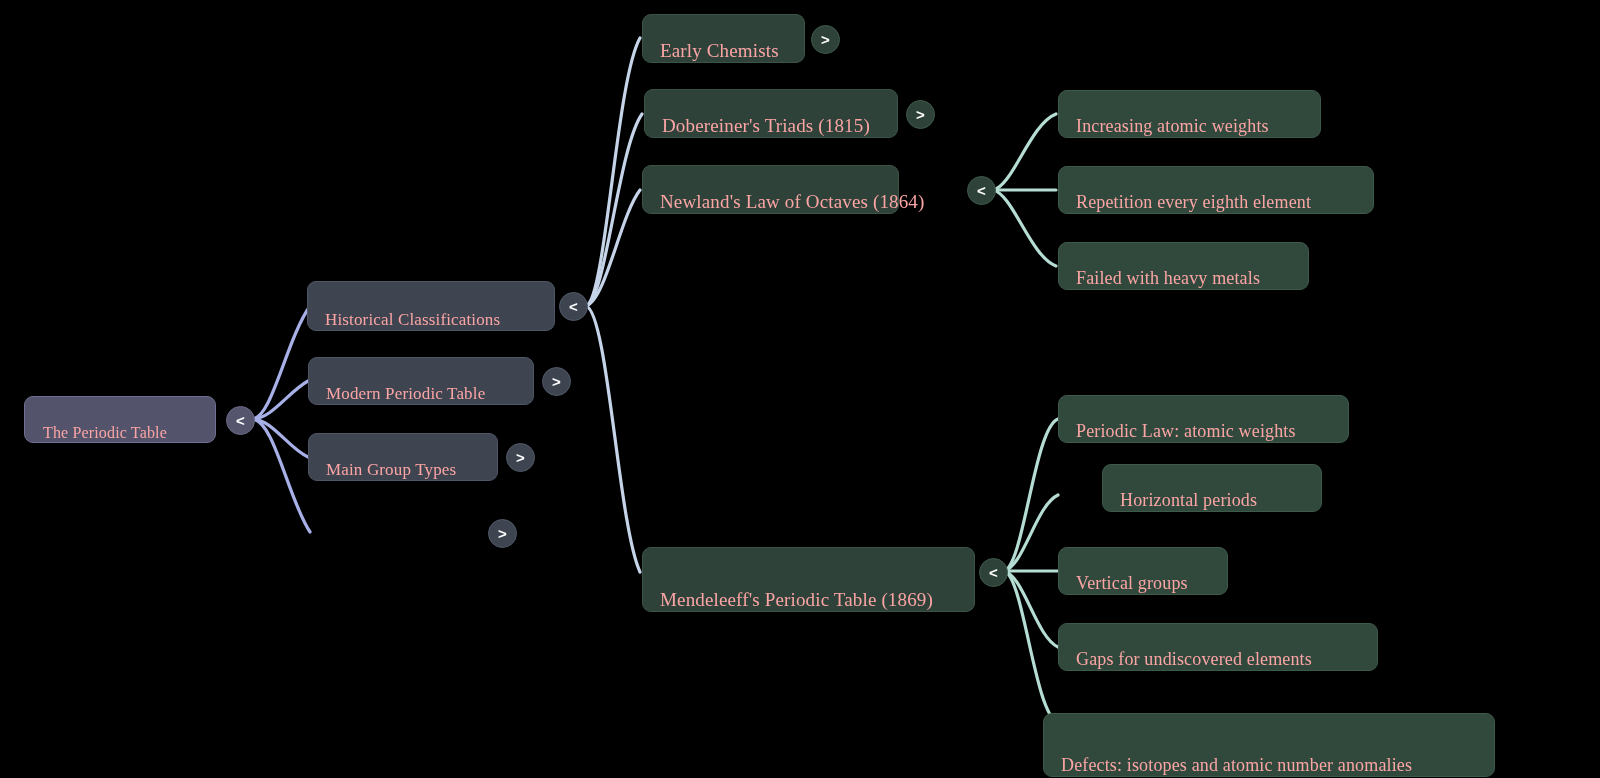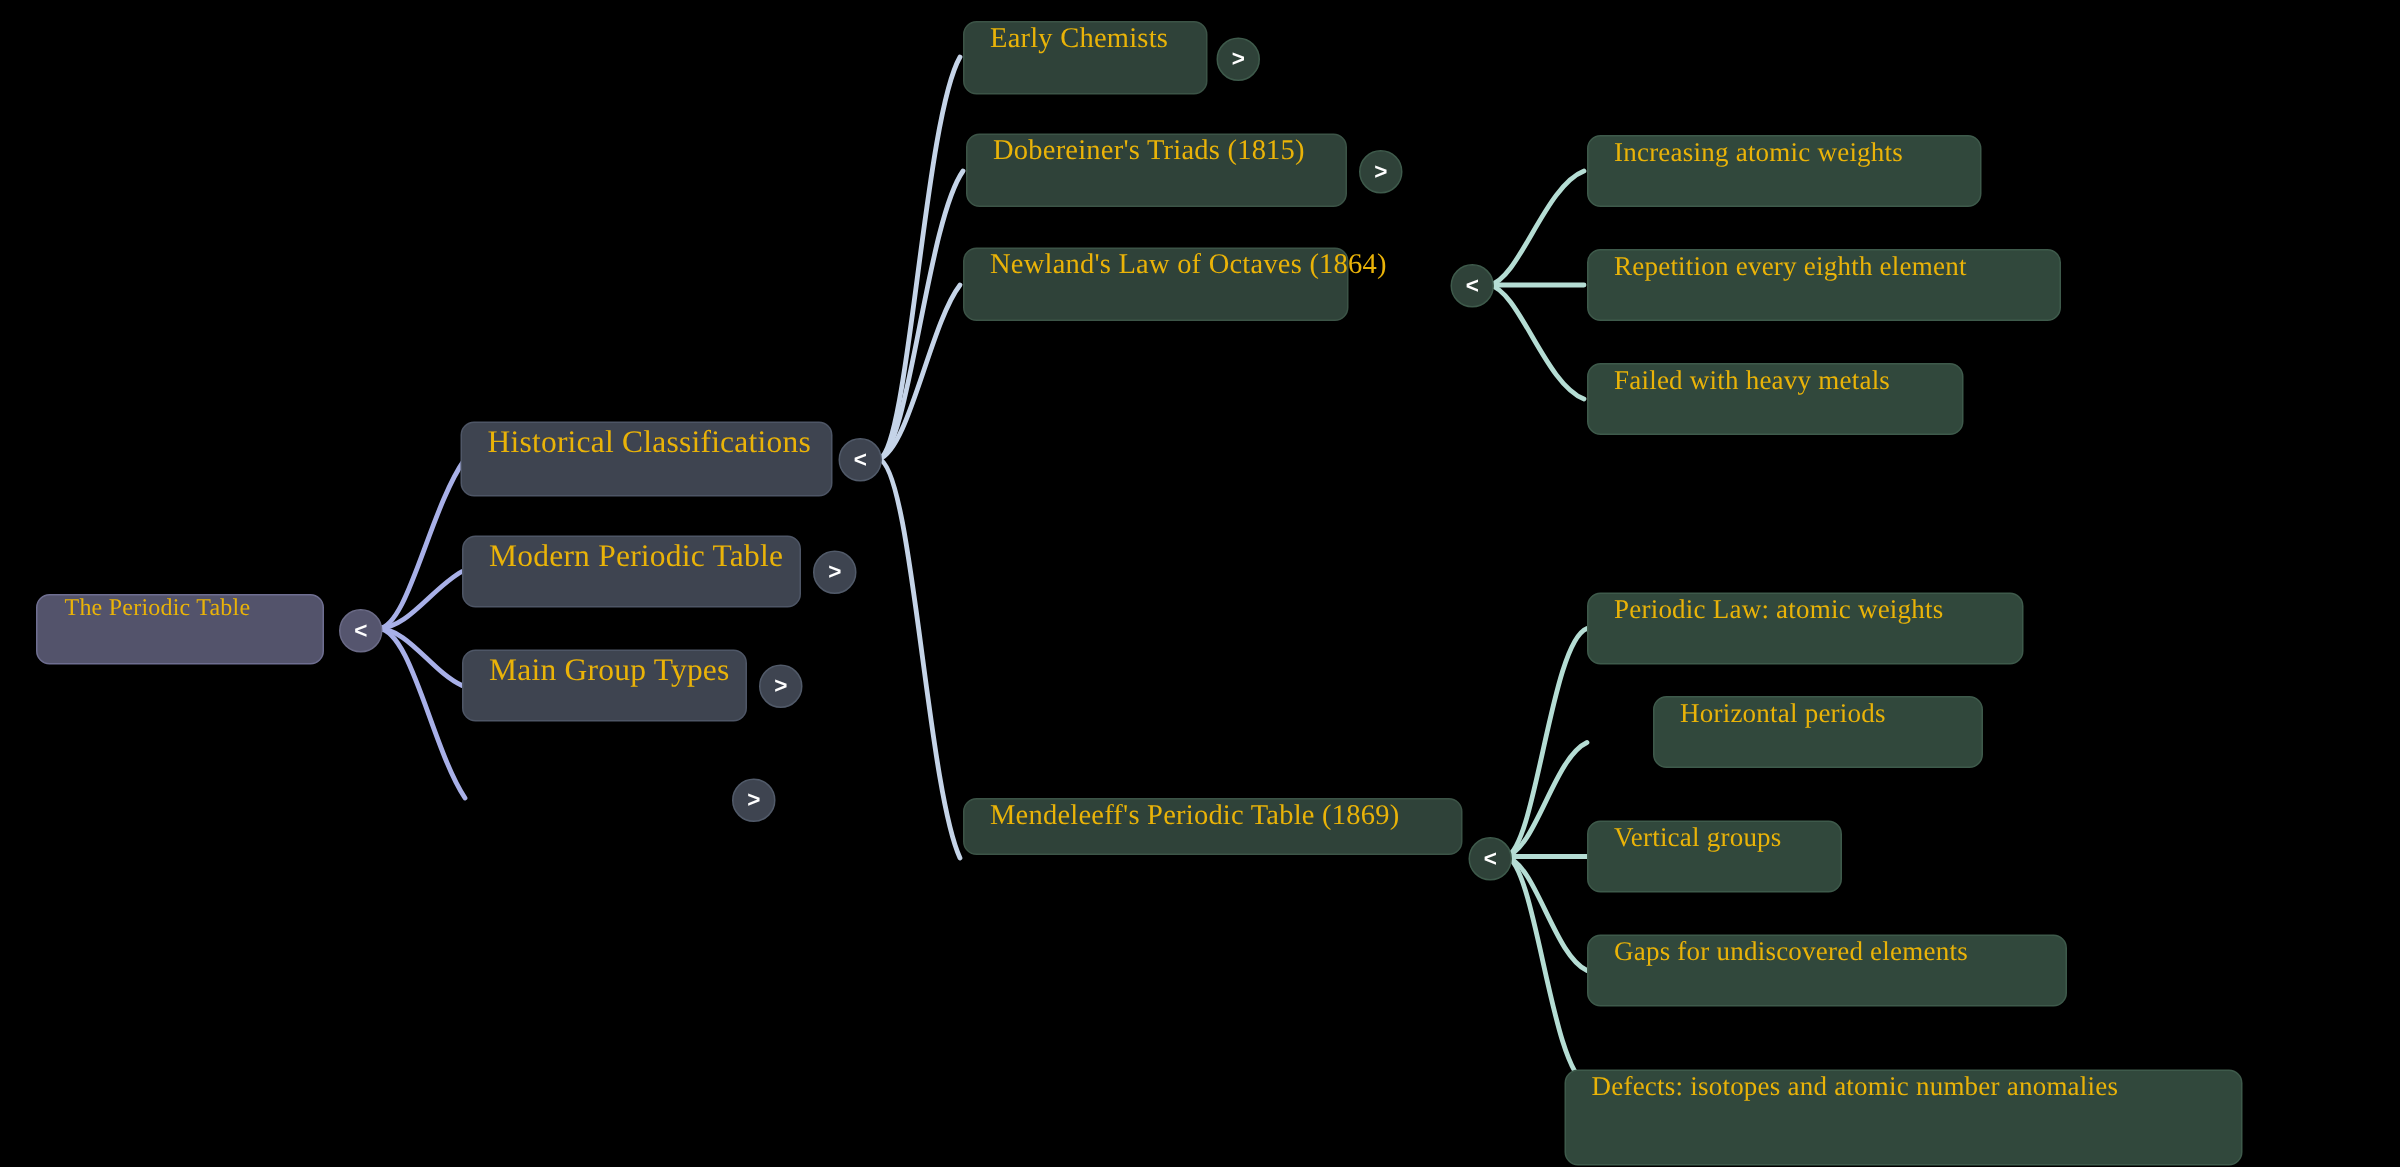--- a/index.html
+++ b/index.html
@@ -23,42 +23,42 @@
     left: 0;
     top: 0;
     width: 1600px;
     height: 778px;
     pointer-events: none;
   }
   .node {
     position: absolute;
     box-sizing: border-box;
     display: flex;
-    align-items: flex-start;
+    align-items: flex-end;
     border-radius: 9px;
-    color: #eab308;
+    color: #fca5a5;
     white-space: nowrap;
     letter-spacing: 0.15px;
     z-index: 5;
     font-family: Liberation Serif, serif;
   }
   .node .label {
     display: block;
     width: 100%;
   }
   .node.root {
     background: #53536b;
     border: 1px solid #6f6f91;
     font-size: 16px;
     padding: 0 18px;
   }
   .node.lvl1 {
     background: #3e4450;
     border: 1px solid #4e5666;
-    font-size: 21px;
+    font-size: 17px;
     padding: 0 17px;
   }
   .node.lvl2 {
     background: #2f4239;
     border: 1px solid #3c5447;
     font-size: 19px;
     padding: 0 17px;
   }
   .node.lvl3 {
     background: #31483c;
@@ -158,21 +158,21 @@
   <div class="node lvl2" style="left:644px; top:89px; width:254px; height:49px;">
     <span class="label">Dobereiner's Triads (1815)</span>
   </div>
   <div class="toggle green" style="left:906px; top:100px;">&gt;</div>
 
   <div class="node lvl2" style="left:642px; top:165px; width:257px; height:49px;">
     <span class="label">Newland's Law of Octaves (1864)</span>
   </div>
   <div class="toggle green" style="left:967px; top:176px;">&lt;</div>
 
-  <div class="node lvl2" style="left:642px; top:532px; width:333px; height:38px;">
+  <div class="node lvl2" style="left:642px; top:547px; width:333px; height:65px;">
     <span class="label">Mendeleeff's Periodic Table (1869)</span>
   </div>
   <div class="toggle green" style="left:979px; top:558px;">&lt;</div>
 
   <div class="node lvl3" style="left:1058px; top:90px; width:263px; height:48px;">
     <span class="label">Increasing atomic weights</span>
   </div>
 
   <div class="node lvl3" style="left:1058px; top:166px; width:316px; height:48px;">
     <span class="label">Repetition every eighth element</span>

